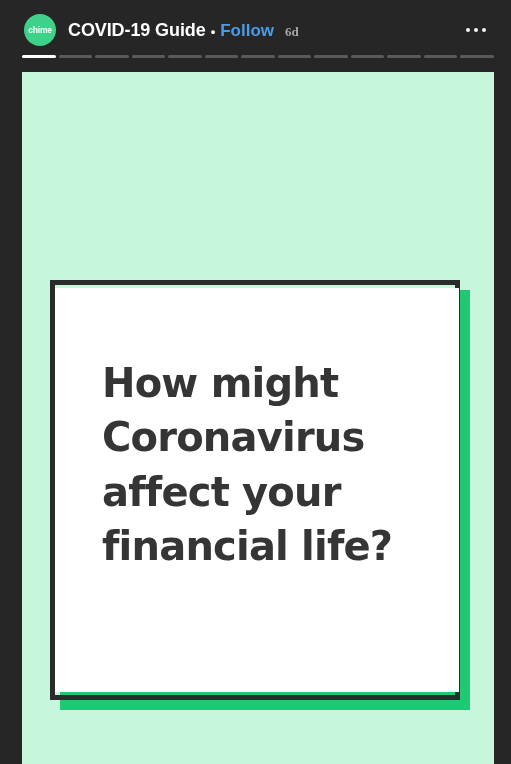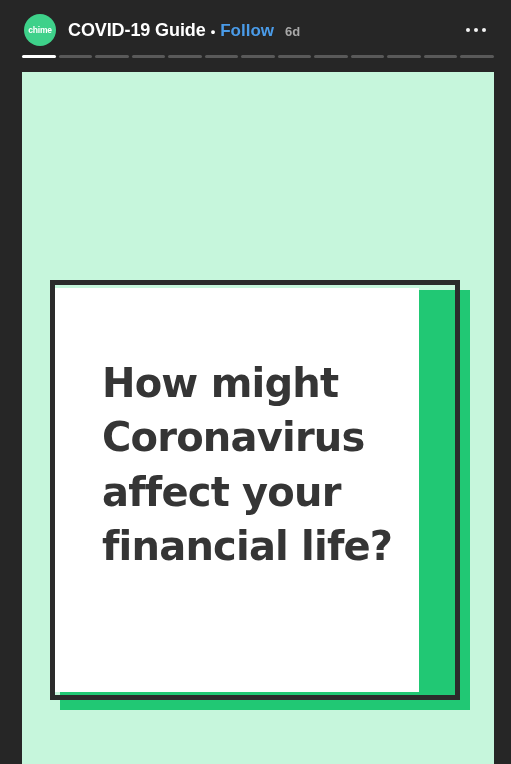--- a/index.html
+++ b/index.html
@@ -73,20 +73,21 @@
     color: #4A9BE8;
     font-size: 17px;
     font-weight: bold;
     cursor: pointer;
   }
   #timestamp {
     color: #a8a8a8;
     font-size: 13px;
     font-weight: bold;
     margin-left: 11px;
+    font-family: Liberation Serif, serif;
   }
 
   #more-options {
     width: 34px;
     height: 30px;
     display: flex;
     align-items: center;
     justify-content: center;
     gap: 4px;
     cursor: pointer;
@@ -154,21 +155,21 @@
     width: 410px;
     height: 420px;
     border: 5px solid #2B2B2B;
     background: transparent;
   }
 
   #card-body {
     position: absolute;
     left: 5px;
     top: 8px;
-    width: 364px;
+    width: 404px;
     height: 404px;
     background: #FFFFFF;
   }
 
   #card-text {
     position: absolute;
     left: 47px;
     top: 68px;
     width: 340px;
     color: #353535;

